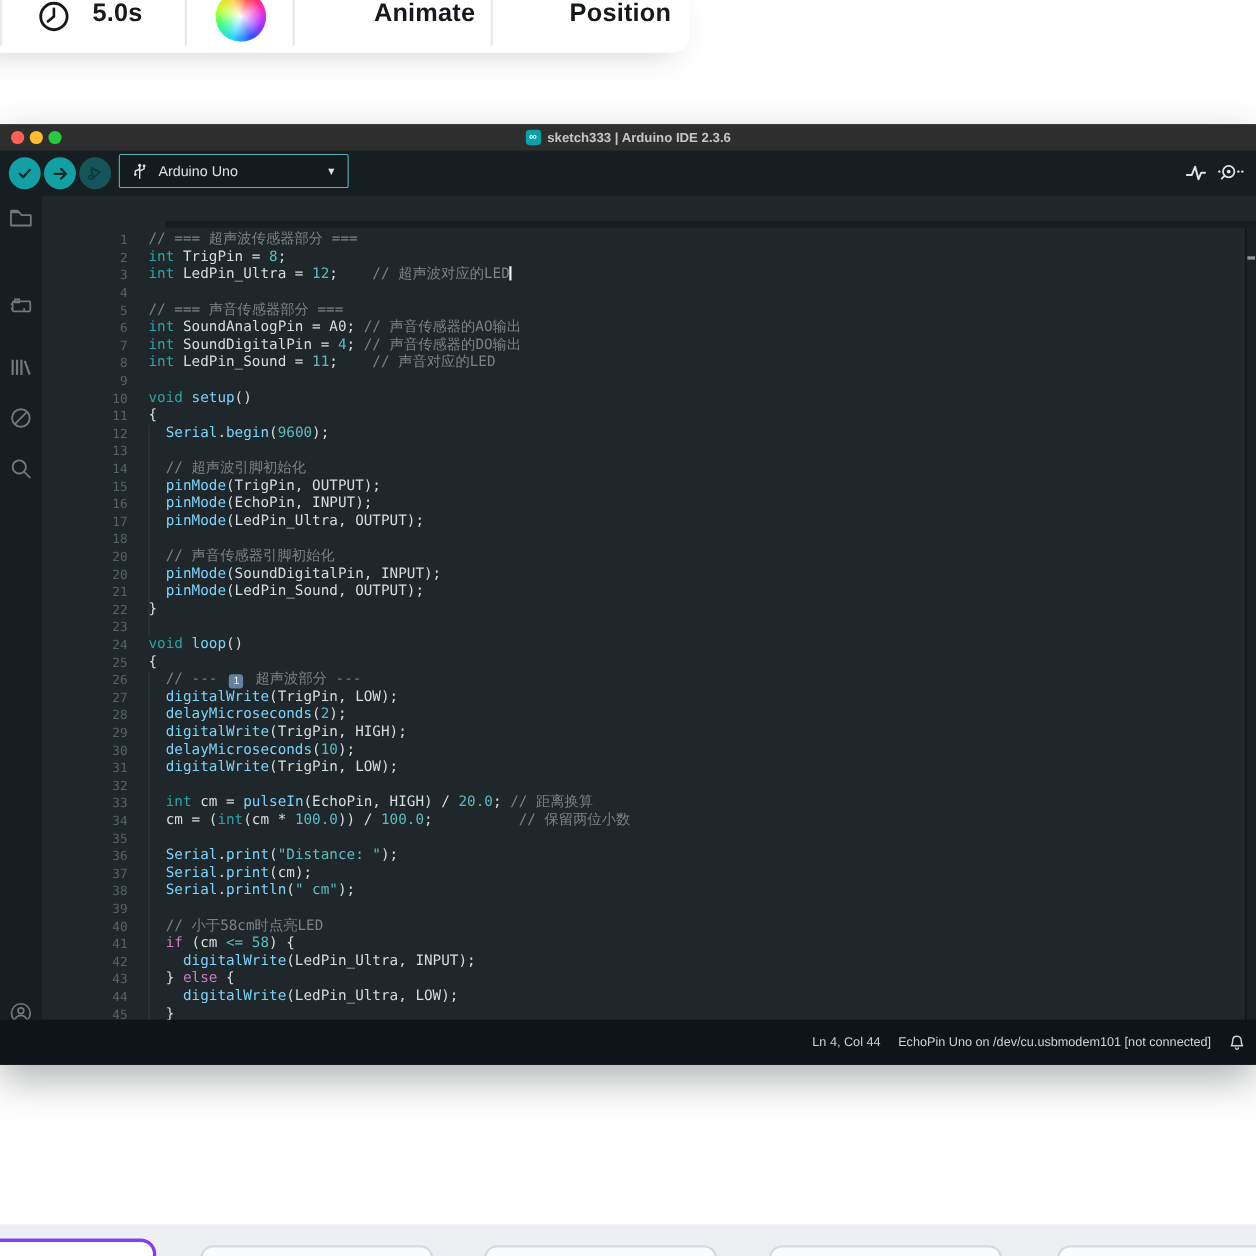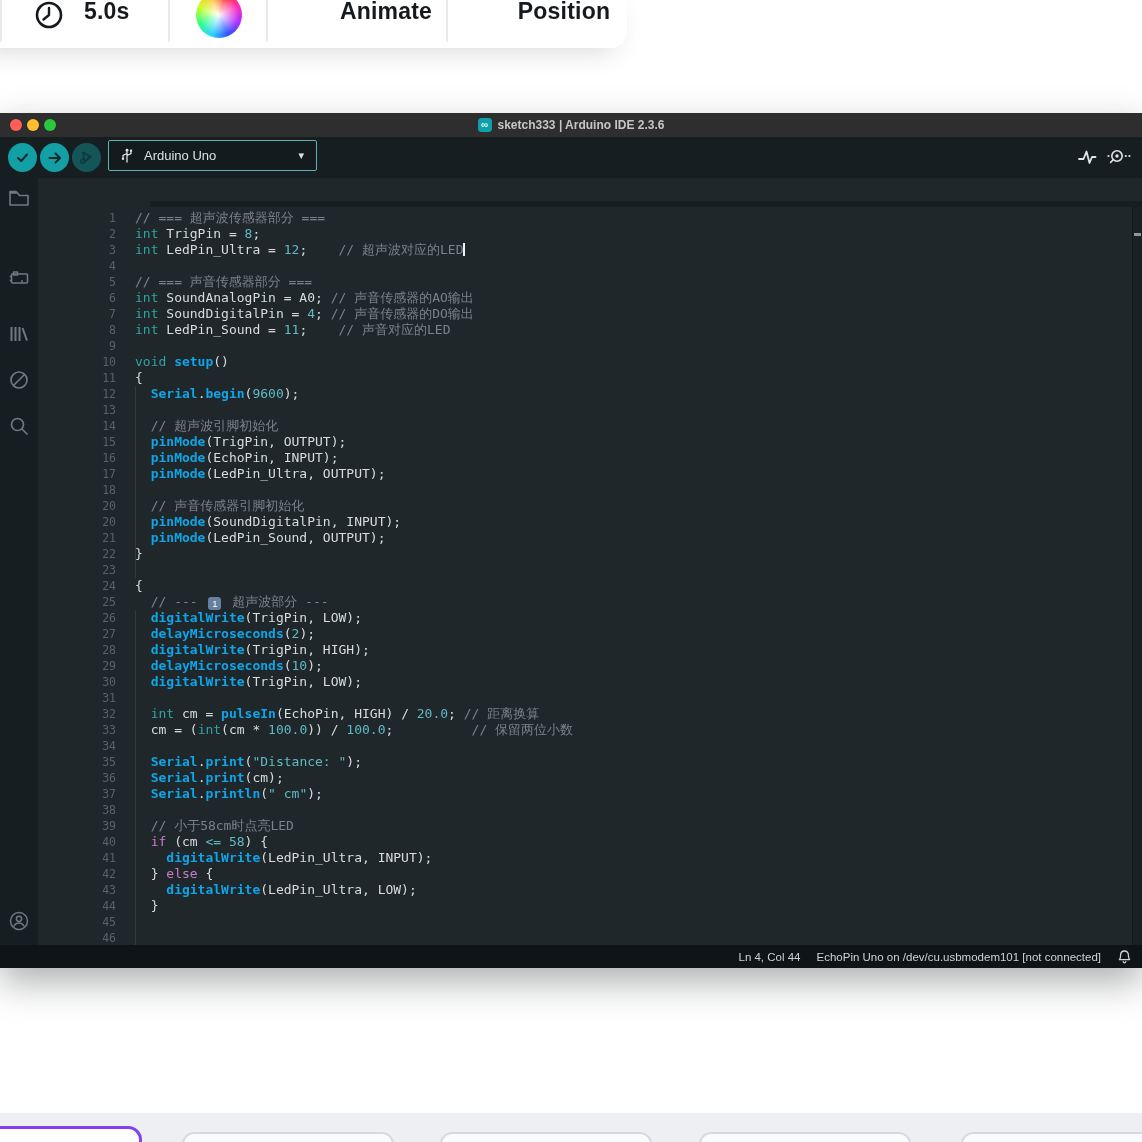--- a/index.html
+++ b/index.html
@@ -52,34 +52,34 @@
 
   .editor{position:absolute;left:0;top:29px;right:0;bottom:0;background:#1f272a;overflow:hidden;
           font-family:"DejaVu Sans Mono",monospace;font-size:13px;}
   .gutter{position:absolute;left:0;top:3px;width:78px;text-align:right;color:#55646b;font-size:11.5px;}
   .gutter .ln{height:16px;line-height:16px;}
   .code{position:absolute;left:0;top:3px;right:9px;}
   .cl{height:16px;line-height:16px;white-space:pre;padding-left:97px;}
   .tok-p{color:#d7dddf;}
   .tok-k{color:#2ea3a6;}
   .tok-n{color:#5fbac4;}
-  .tok-f{color:#0ea5e9;font-weight:bold;}
+  .tok-f{color:#7dd3fc;}
   .tok-m{color:#c87dc8;}
   .tok-c{color:#78838a;}
   .keycap{display:inline-block;width:13px;height:13px;background:#66809f;color:#fff;border-radius:3px;
           font-size:9.5px;line-height:13px;text-align:center;vertical-align:-1px;margin:0 3px;
           font-family:"Liberation Sans",sans-serif;}
   .caret{display:inline-block;width:2px;height:13px;background:#eef4f5;vertical-align:-2px;}
   .indent-guide{position:absolute;left:97px;width:1px;background:rgba(214,222,224,.10);}
   .guide-a{top:179px;height:192px;}
   .guide-b{top:403px;height:336px;}
   .scrollcol{position:absolute;right:0;top:0;width:9px;bottom:0;background:#1a2124;border-left:1px solid #10161a;}
   .scrollmark{position:absolute;right:1px;top:26px;width:7px;height:3px;background:#8e979b;}
 
-  .statusbar{position:absolute;left:0;bottom:0;width:100%;height:23px;background:#0e1418;
+  .statusbar{position:absolute;left:0;bottom:0;width:100%;height:41px;background:#0e1418;
              display:flex;align-items:center;justify-content:flex-end;color:#ccd4d4;font-size:11.5px;}
   .statusbar .sb-item{margin-right:16px;}
   .sb-bell{margin-right:10px;display:flex;align-items:center;}
 
   
   .tray{position:absolute;left:0;top:1113px;width:1142px;height:29px;background:#edeff3;}
   .card{position:absolute;background:#fafbfc;border:2px solid #d6dade;border-radius:12px;height:46px;top:19px;}
   .card.sel{background:#ffffff;border:3px solid #8440f0;border-radius:14px;top:13px;}
   svg{display:block;}
 </style>
@@ -275,20 +275,21 @@
             <div class="cl"><span class="tok-p">  </span><span class="tok-c">// 超声波引脚初始化</span></div>
             <div class="cl"><span class="tok-p">  </span><span class="tok-f">pinMode</span><span class="tok-p">(TrigPin, OUTPUT);</span></div>
             <div class="cl"><span class="tok-p">  </span><span class="tok-f">pinMode</span><span class="tok-p">(EchoPin, INPUT);</span></div>
             <div class="cl"><span class="tok-p">  </span><span class="tok-f">pinMode</span><span class="tok-p">(LedPin_Ultra, OUTPUT);</span></div>
             <div class="cl"></div>
             <div class="cl"><span class="tok-p">  </span><span class="tok-c">// 声音传感器引脚初始化</span></div>
             <div class="cl"><span class="tok-p">  </span><span class="tok-f">pinMode</span><span class="tok-p">(SoundDigitalPin, INPUT);</span></div>
             <div class="cl"><span class="tok-p">  </span><span class="tok-f">pinMode</span><span class="tok-p">(LedPin_Sound, OUTPUT);</span></div>
             <div class="cl"><span class="tok-p">}</span></div>
             <div class="cl"></div>
+            <div class="cl"><span class="tok-k">void</span><span class="tok-p"> </span><span class="tok-f">loop</span><span class="tok-p">()</span></div>
             <div class="cl"><span class="tok-p">{</span></div>
             <div class="cl"><span class="tok-p">  </span><span class="tok-c">// --- </span><span class="keycap">1</span><span class="tok-c"> 超声波部分 ---</span></div>
             <div class="cl"><span class="tok-p">  </span><span class="tok-f">digitalWrite</span><span class="tok-p">(TrigPin, LOW);</span></div>
             <div class="cl"><span class="tok-p">  </span><span class="tok-f">delayMicroseconds</span><span class="tok-p">(</span><span class="tok-n">2</span><span class="tok-p">);</span></div>
             <div class="cl"><span class="tok-p">  </span><span class="tok-f">digitalWrite</span><span class="tok-p">(TrigPin, HIGH);</span></div>
             <div class="cl"><span class="tok-p">  </span><span class="tok-f">delayMicroseconds</span><span class="tok-p">(</span><span class="tok-n">10</span><span class="tok-p">);</span></div>
             <div class="cl"><span class="tok-p">  </span><span class="tok-f">digitalWrite</span><span class="tok-p">(TrigPin, LOW);</span></div>
             <div class="cl"></div>
             <div class="cl"><span class="tok-p">  </span><span class="tok-k">int</span><span class="tok-p"> cm = </span><span class="tok-f">pulseIn</span><span class="tok-p">(EchoPin, HIGH) / </span><span class="tok-n">20.0</span><span class="tok-p">; </span><span class="tok-c">// 距离换算</span></div>
             <div class="cl"><span class="tok-p">  cm = (</span><span class="tok-k">int</span><span class="tok-p">(cm * </span><span class="tok-n">100.0</span><span class="tok-p">)) / </span><span class="tok-n">100.0</span><span class="tok-p">;          </span><span class="tok-c">// 保留两位小数</span></div>

